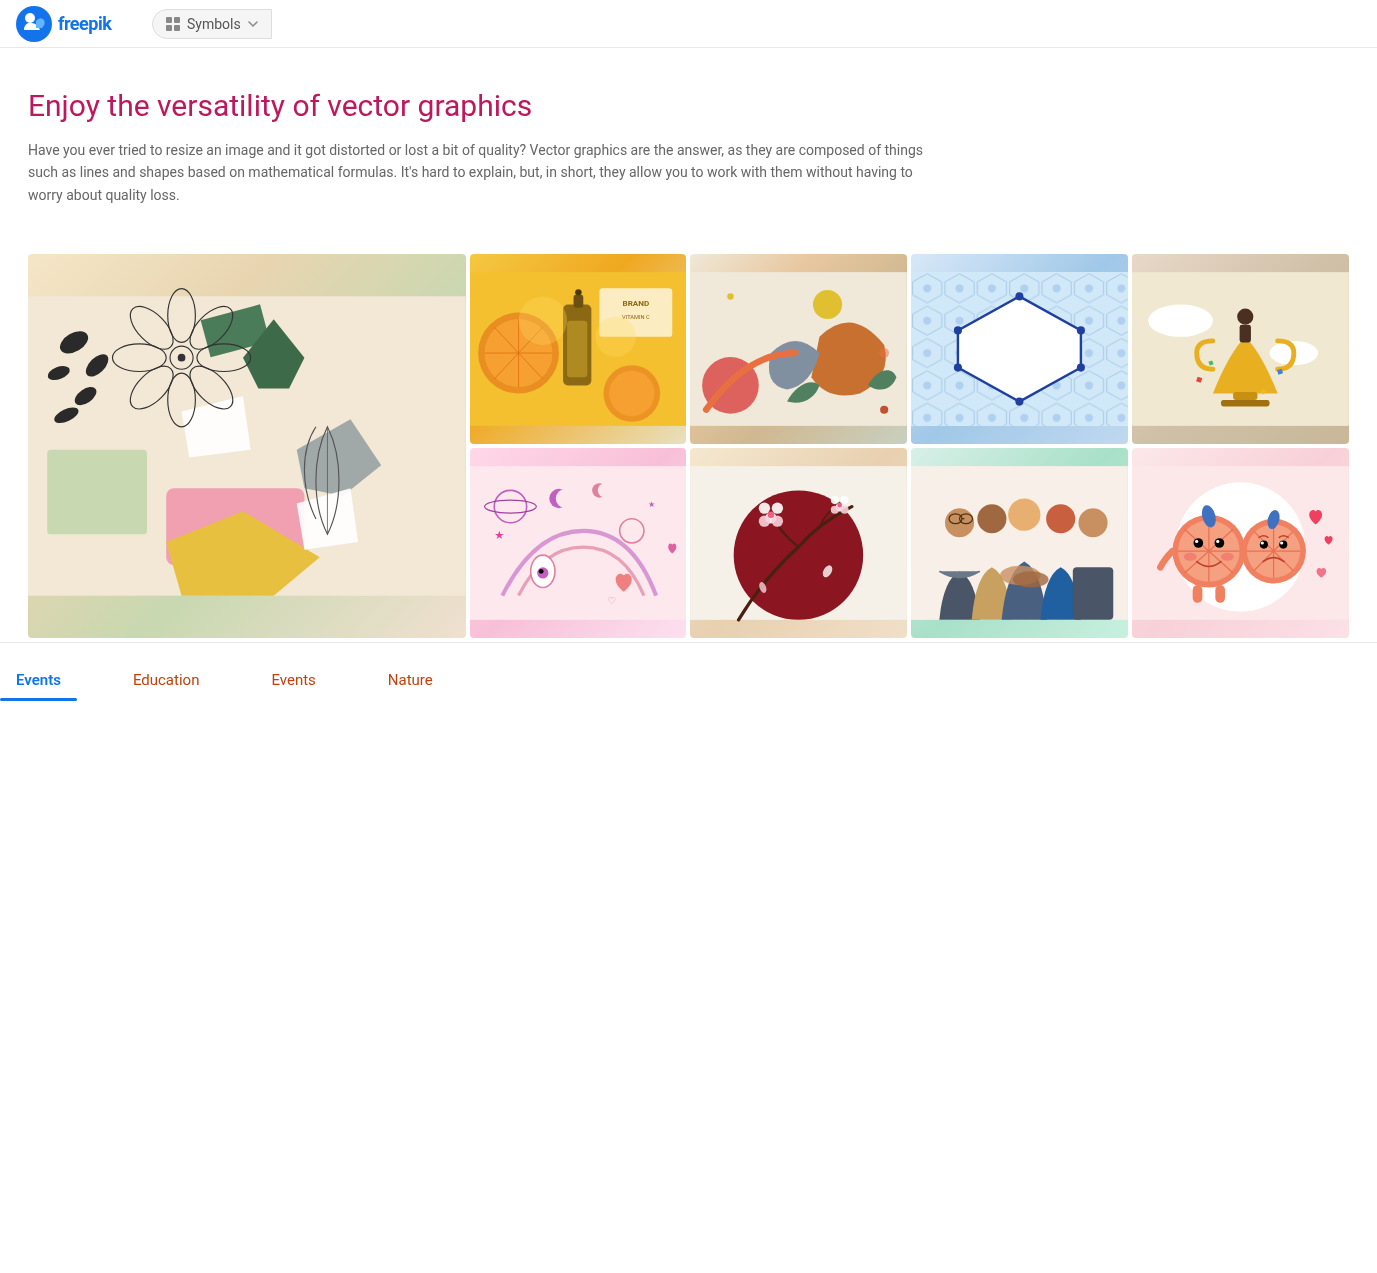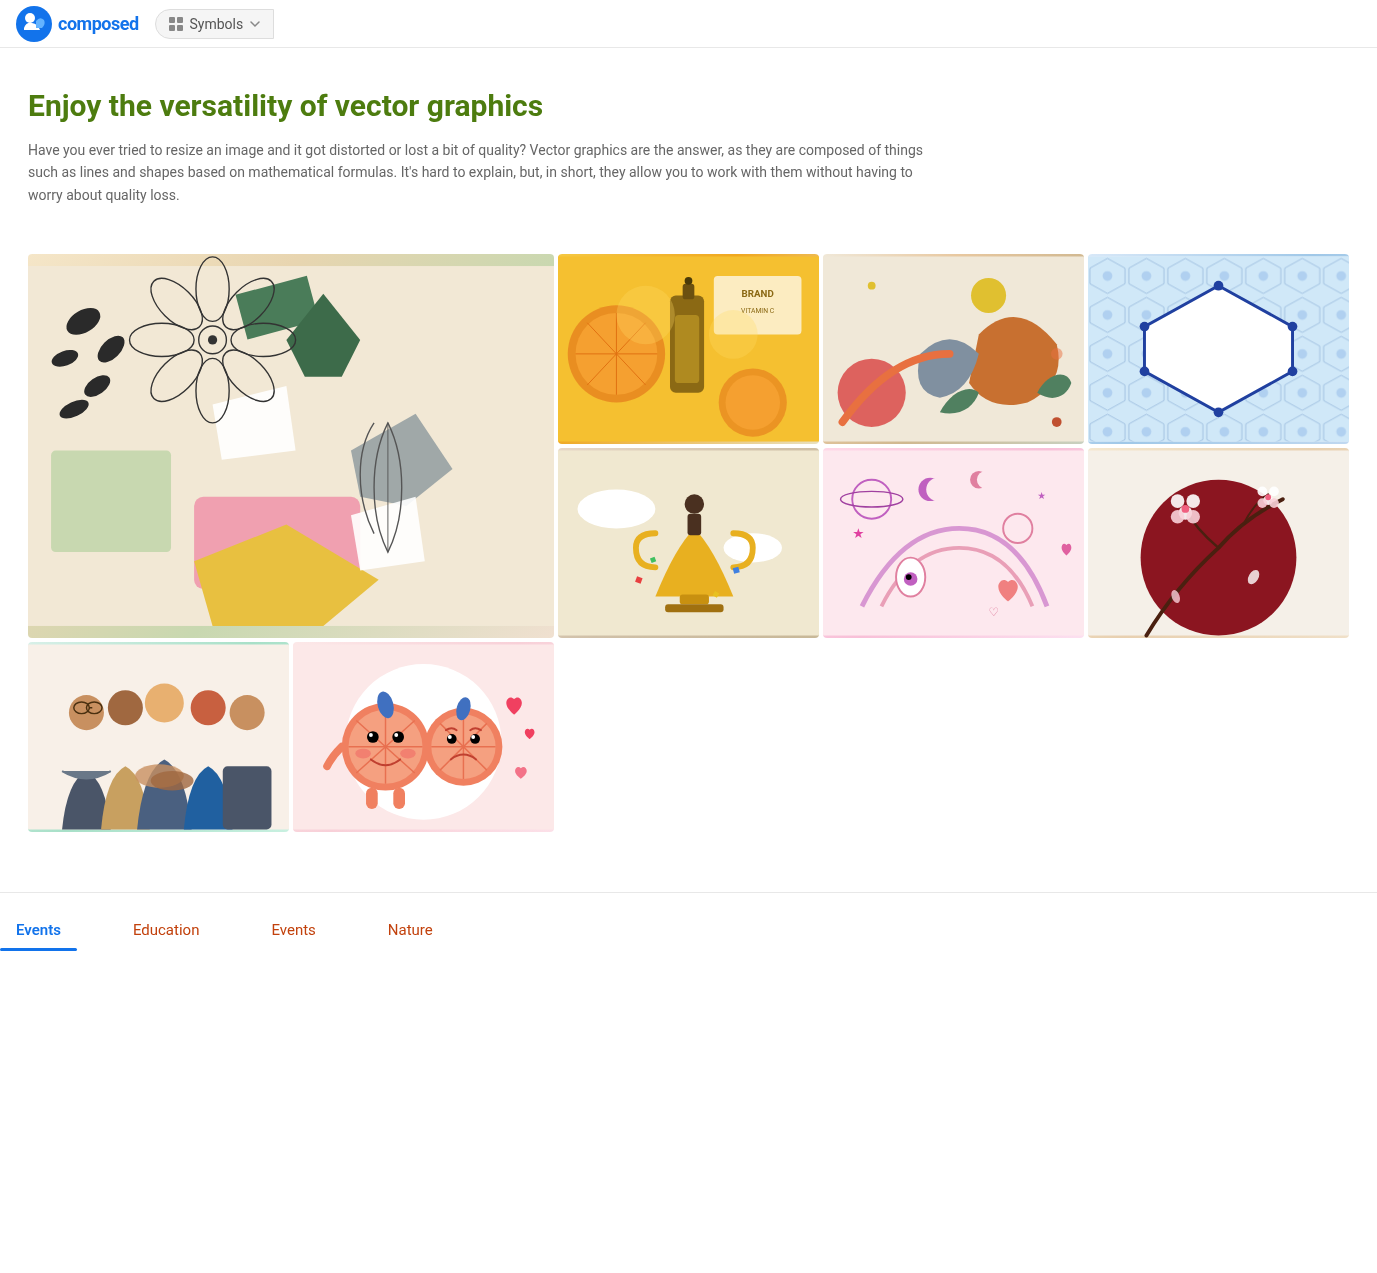--- a/index.html
+++ b/index.html
@@ -74,22 +74,22 @@
     }
 
     
     .main-content {
       padding: 40px 28px 0;
       max-width: 1377px;
     }
 
     .page-title {
       font-size: 30px;
-      font-weight: 700;
-      color: #4d7c0f;
+      font-weight: 400;
+      color: #be185d;
       margin-bottom: 16px;
     }
 
     .page-description {
       font-size: 14px;
       color: #666;
       line-height: 1.6;
       max-width: 900px;
       margin-bottom: 48px;
     }
@@ -97,24 +97,23 @@
     .section-title {
       font-size: 22px;
       font-weight: 700;
       color: #1a1a1a;
       margin-bottom: 20px;
     }
 
     
     .image-grid {
       display: grid;
-      grid-template-columns: repeat(5, 1fr);
+      grid-template-columns: repeat(6, 1fr);
       grid-template-rows: auto auto auto;
       gap: 4px;
-      margin-bottom: 60px;
     }
 
     .grid-item {
       border-radius: 4px;
       overflow: hidden;
       position: relative;
     }
 
     
     .grid-item.large {
@@ -183,21 +182,21 @@
 <body>
 
 <header class="header">
   <div class="logo-area">
     <svg class="logo-icon" viewBox="0 0 36 36" fill="none" xmlns="http://www.w3.org/2000/svg">
       <circle cx="18" cy="18" r="18" fill="#1273eb"></circle>
       <ellipse cx="14" cy="12" rx="5" ry="5" fill="white"></ellipse>
       <path d="M8 22 Q10 16 16 17 Q22 18 24 24 L8 24 Z" fill="white"></path>
       <path d="M20 15 Q24 10 28 14 Q30 18 26 22 L20 22 Z" fill="#63b3ff"></path>
     </svg>
-    <span class="logo-text">composed</span>
+    <span class="logo-text">freepik</span>
   </div>
 
   <div class="assets-dropdown">
     <svg width="16" height="16" viewBox="0 0 16 16" fill="none">
       <rect x="1" y="1" width="6" height="6" rx="1" fill="#888"></rect>
       <rect x="9" y="1" width="6" height="6" rx="1" fill="#888"></rect>
       <rect x="1" y="9" width="6" height="6" rx="1" fill="#888"></rect>
       <rect x="9" y="9" width="6" height="6" rx="1" fill="#888"></rect>
     </svg>
     <span>Symbols</span>

